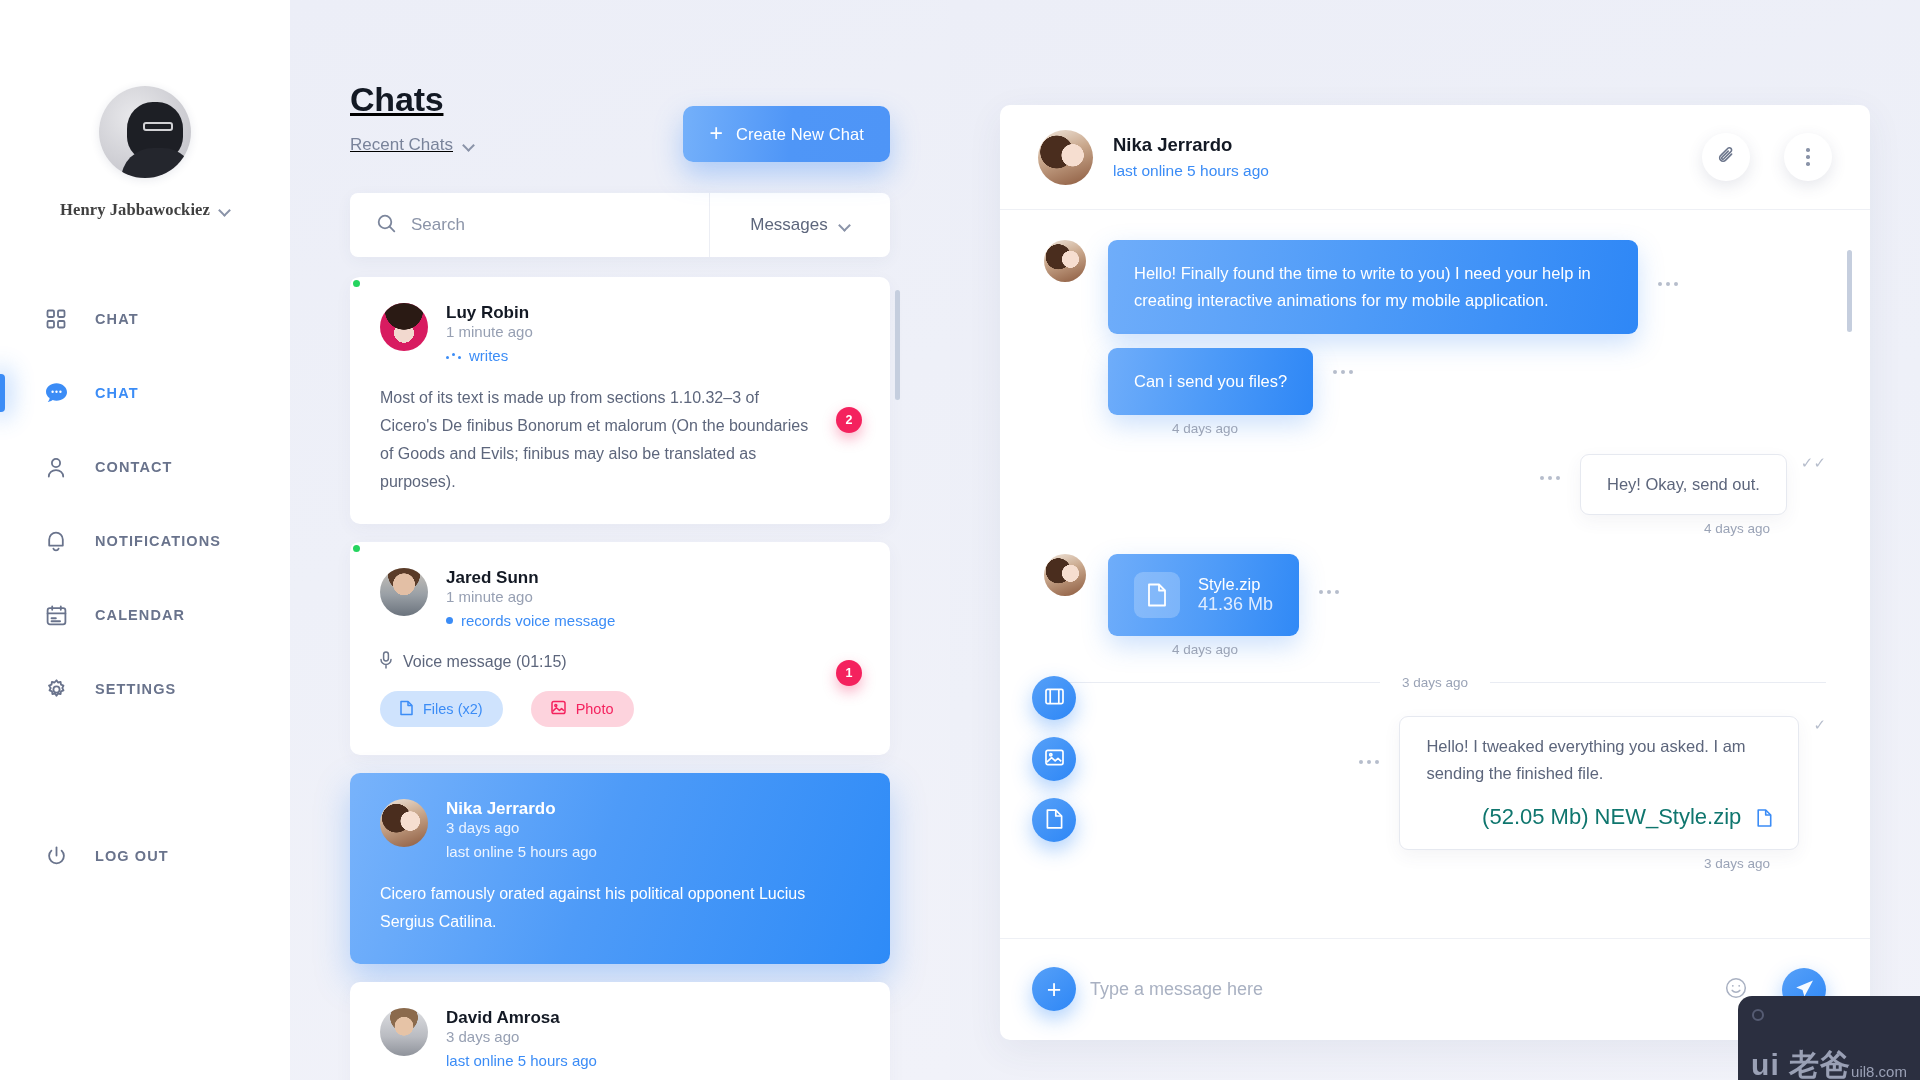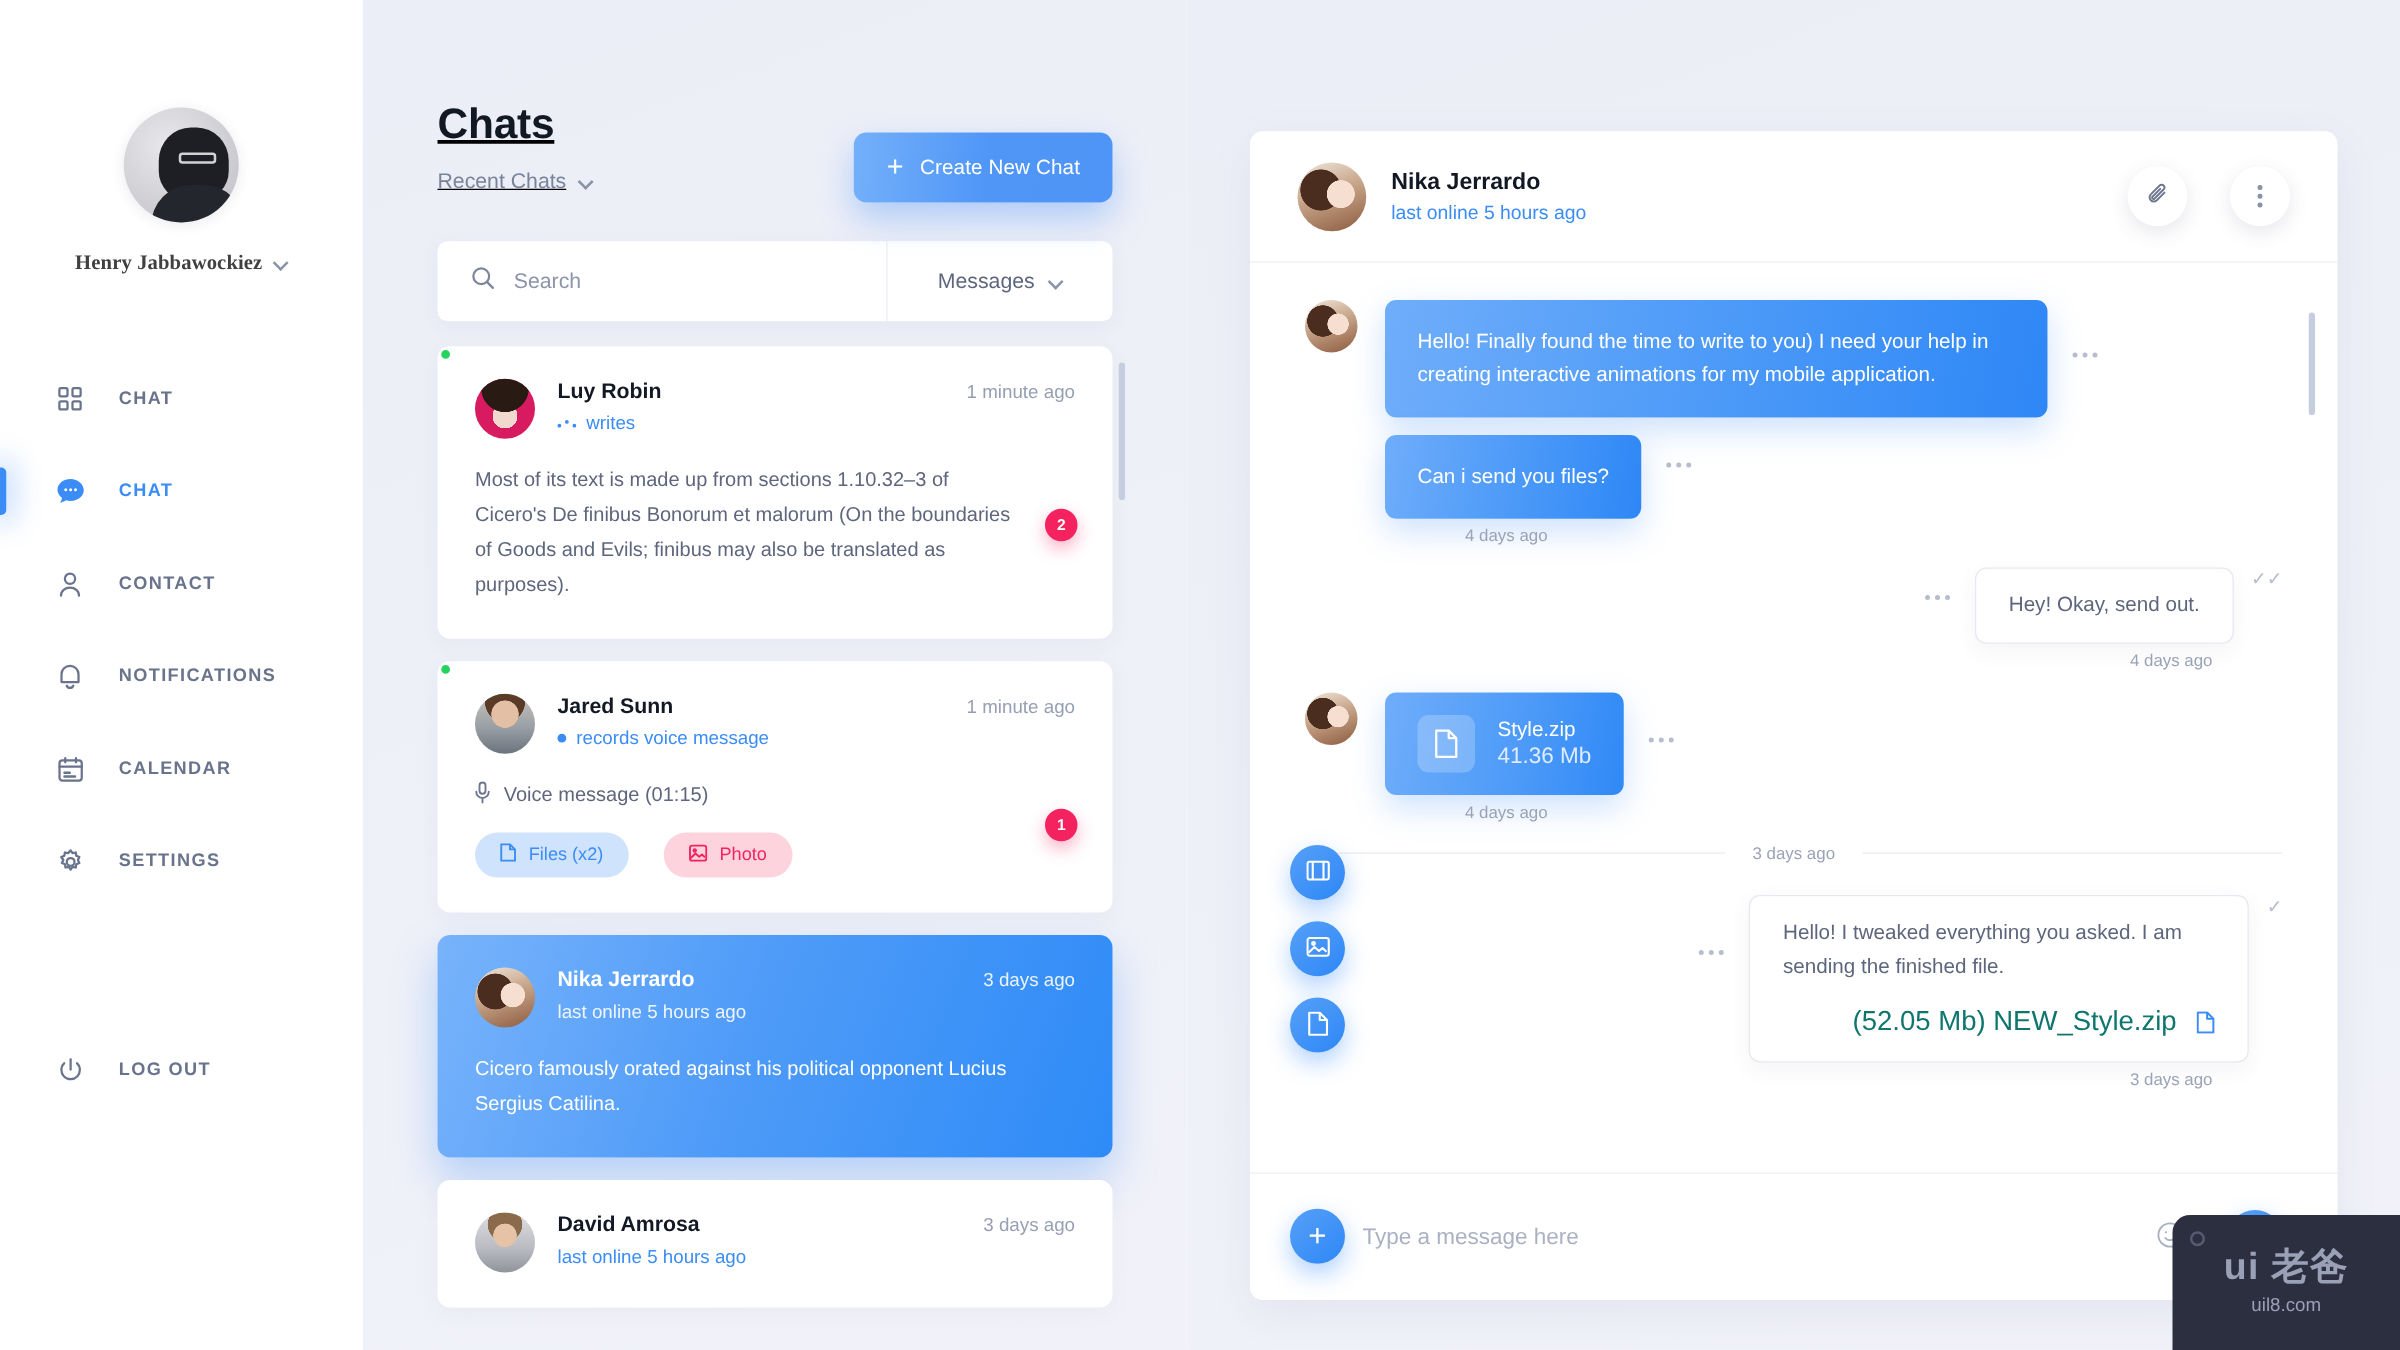--- a/index.html
+++ b/index.html
@@ -126,21 +126,21 @@
   .av.a-jared .hair { background: radial-gradient(circle at 50% 34%, #e3bfa5 0 27%, transparent 28%), radial-gradient(circle at 50% 14%, #5a3b28 0 33%, transparent 34%); }
   .av.a-nika { background: linear-gradient(160deg, #f0e6dc 0%, #caa98e 42%, #8c5a3e 100%); }
   .av.a-nika .hair { background: radial-gradient(circle at 63% 46%, #f6ded0 0 24%, transparent 25%), radial-gradient(circle at 34% 40%, #4a2d1e 0 33%, transparent 34%); }
   .av.a-david { background: linear-gradient(180deg, #dedfe2 0%, #b9bbc1 60%, #8f939b 100%); }
   .av.a-david .hair { background: radial-gradient(circle at 50% 38%, #e6c3a6 0 24%, transparent 25%), radial-gradient(circle at 50% 20%, #8b6a4c 0 30%, transparent 31%); }
   .dot-online {
     position: absolute; left: 1px; top: 1px; width: 11px; height: 11px;
     background: #25d45f; border-radius: 50%; border: 2px solid #fff; z-index: 3;
   }
   .cc-main { flex: 1; min-width: 0; }
-  .cc-namerow { display: flex; align-items: baseline; justify-content: space-between; }
+  .cc-namerow { display: flex; align-items: baseline; justify-content: space-between; flex-direction: column; }
   .cc-name { font-size: 17px; font-weight: 700; color: #131924; }
   .chat-card.selected .cc-name { color: #fff; }
   .cc-time { font-size: 15px; color: #97a0b3; white-space: nowrap; }
   .chat-card.selected .cc-time { color: #eaf3ff; }
   .cc-status { margin-top: 7px; font-size: 15px; color: #3b8cf6; display:flex; align-items:center; gap: 8px; }
   .chat-card.selected .cc-status { color: #eef5ff; }
   .typing-dots { display: inline-flex; gap: 3px; align-items: flex-end; }
   .typing-dots i { width: 3px; height: 3px; border-radius: 50%; background: #3b8cf6; display:block; }
   .typing-dots i:nth-child(2) { margin-bottom: 3px; }
   .rec-dot { width: 7px; height: 7px; border-radius: 50%; background: #3b8cf6; }
@@ -267,23 +267,23 @@
     display: flex; align-items: center; justify-content: center;
     box-shadow: 0 8px 20px rgba(46,135,246,.38);
   }
   .right-scroll {
     position: absolute; right: 18px; top: 145px; width: 5px; height: 82px;
     background: #c5cede; border-radius: 3px;
   }
 
   
   .watermark {
-    position: absolute; right: 0; bottom: 0; width: 182px; height: 108px;
+    position: absolute; right: 0; bottom: 0; width: 182px; height: 84px;
     background: #2b2f40; border-radius: 14px 0 0 0;
-    display: flex; flex-direction: column; align-items: center; justify-content: center;
+    display: flex; flex-direction: row; align-items: flex-end; justify-content: center;
     z-index: 99;
   }
   .watermark .wm-ring {
     position: absolute; left: 14px; top: 13px; width: 12px; height: 12px;
     border: 2px solid #555b72; border-radius: 50%;
   }
   .wm-logo { font-size: 30px; font-weight: 700; color: #9aa0b5; letter-spacing: 1px; line-height: 1; }
   .wm-sub { font-size: 15px; color: #9aa0b5; margin-top: 7px; }
 </style>
 </head>

